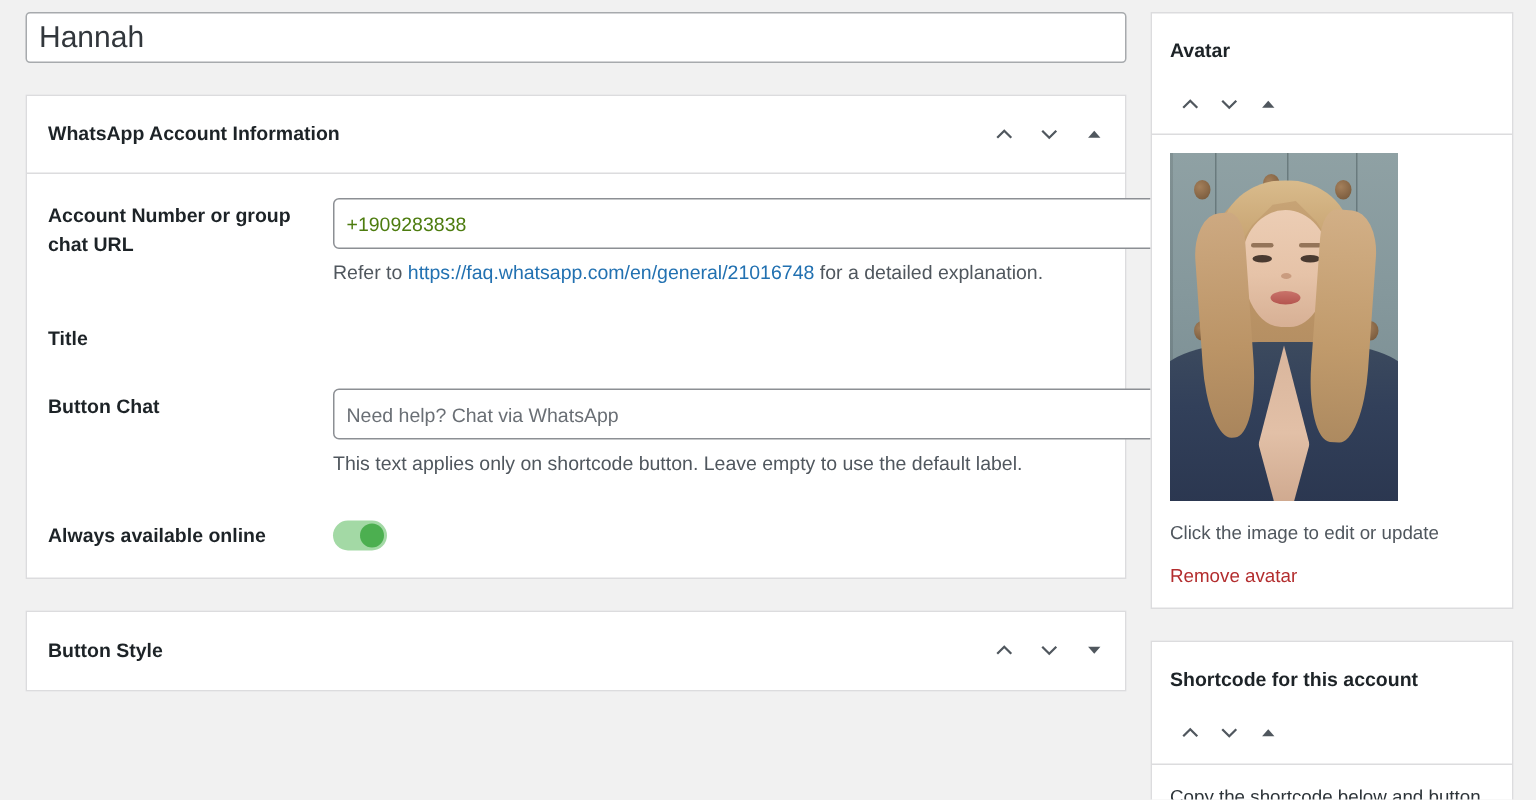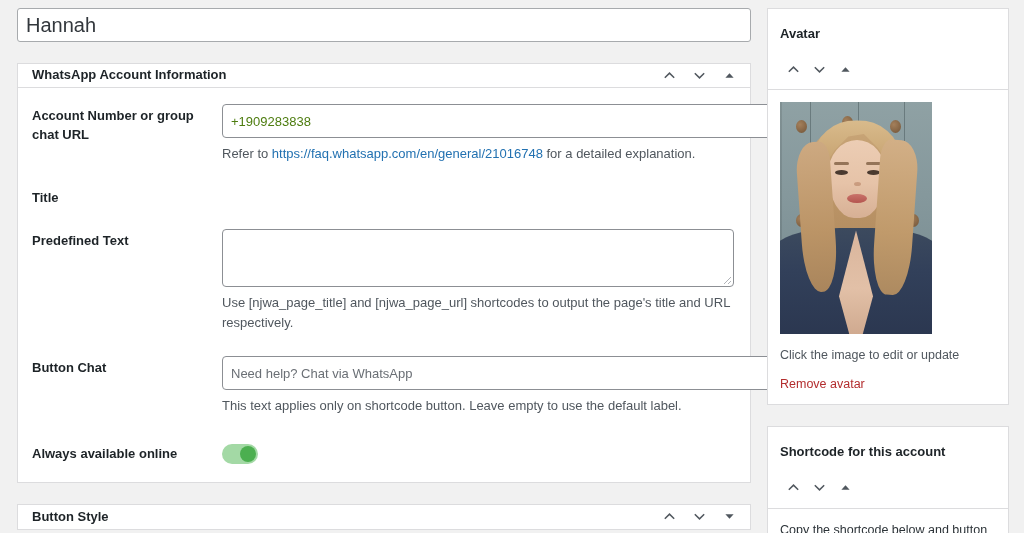--- a/index.html
+++ b/index.html
@@ -43,21 +43,21 @@
 
   .postbox {
     background: #fff;
     border: 1px solid #dcdcde;
     margin-top: 21px;
   }
 
   .postbox-header {
     display: flex;
     align-items: center;
-    height: 24px;
+    height: 52px;
     border-bottom: 1px solid #dcdcde;
     padding: 0 0 0 14px;
     justify-content: center;
   }
   .postbox.collapsed .postbox-header { border-bottom: none; }
 
   .postbox-title {
     flex: 1;
     font-size: 13px;
     font-weight: bold;
@@ -323,32 +323,20 @@
             <div class="help-text">
               <span>Refer to </span><a href="#">https://faq.whatsapp.com/en/general/21016748</a><span> for a detailed explanation.</span>
             </div>
           </div>
         </div>
 
         <div class="field-row" style="padding-top:22px;">
           <div class="field-label">Title</div>
         </div>
 
-        <div class="field-row" style="padding-top:22px;">
-          <div class="field-label">Predefined Text</div>
-          <div class="field-control">
-            <div class="resize-wrap">
-              <textarea class="textarea-input" style=""></textarea>
-              <svg class="resize-grip" viewBox="0 0 12 12">
-                <path d="M11 4 L4 11 M11 8 L8 11" stroke="#b0b3b8" stroke-width="1" fill="none"></path>
-              </svg>
-            </div>
-            <div class="help-text">Use [njwa_page_title] and [njwa_page_url] shortcodes to output the page's title and URL respectively.</div>
-          </div>
-        </div>
 
         <div class="field-row" style="padding-top:24px;">
           <div class="field-label">Button Chat</div>
           <div class="field-control">
             <input class="text-input" type="text" placeholder="Need help? Chat via WhatsApp" style="">
             <div class="help-text">This text applies only on shortcode button. Leave empty to use the default label.</div>
           </div>
         </div>
 
         <div class="field-row" style="padding-top:26px;">

